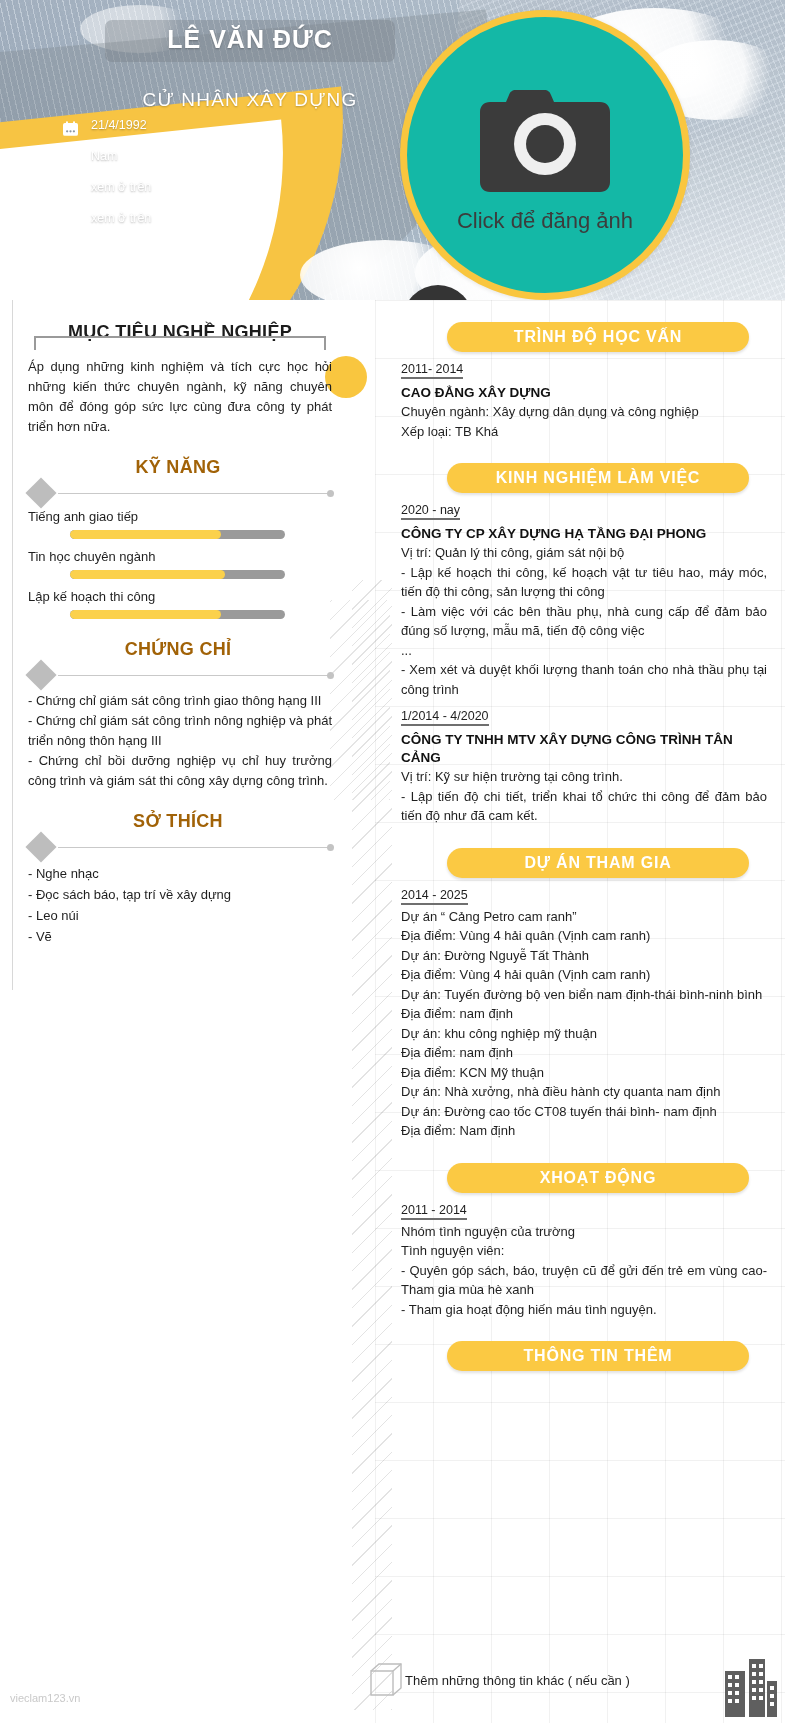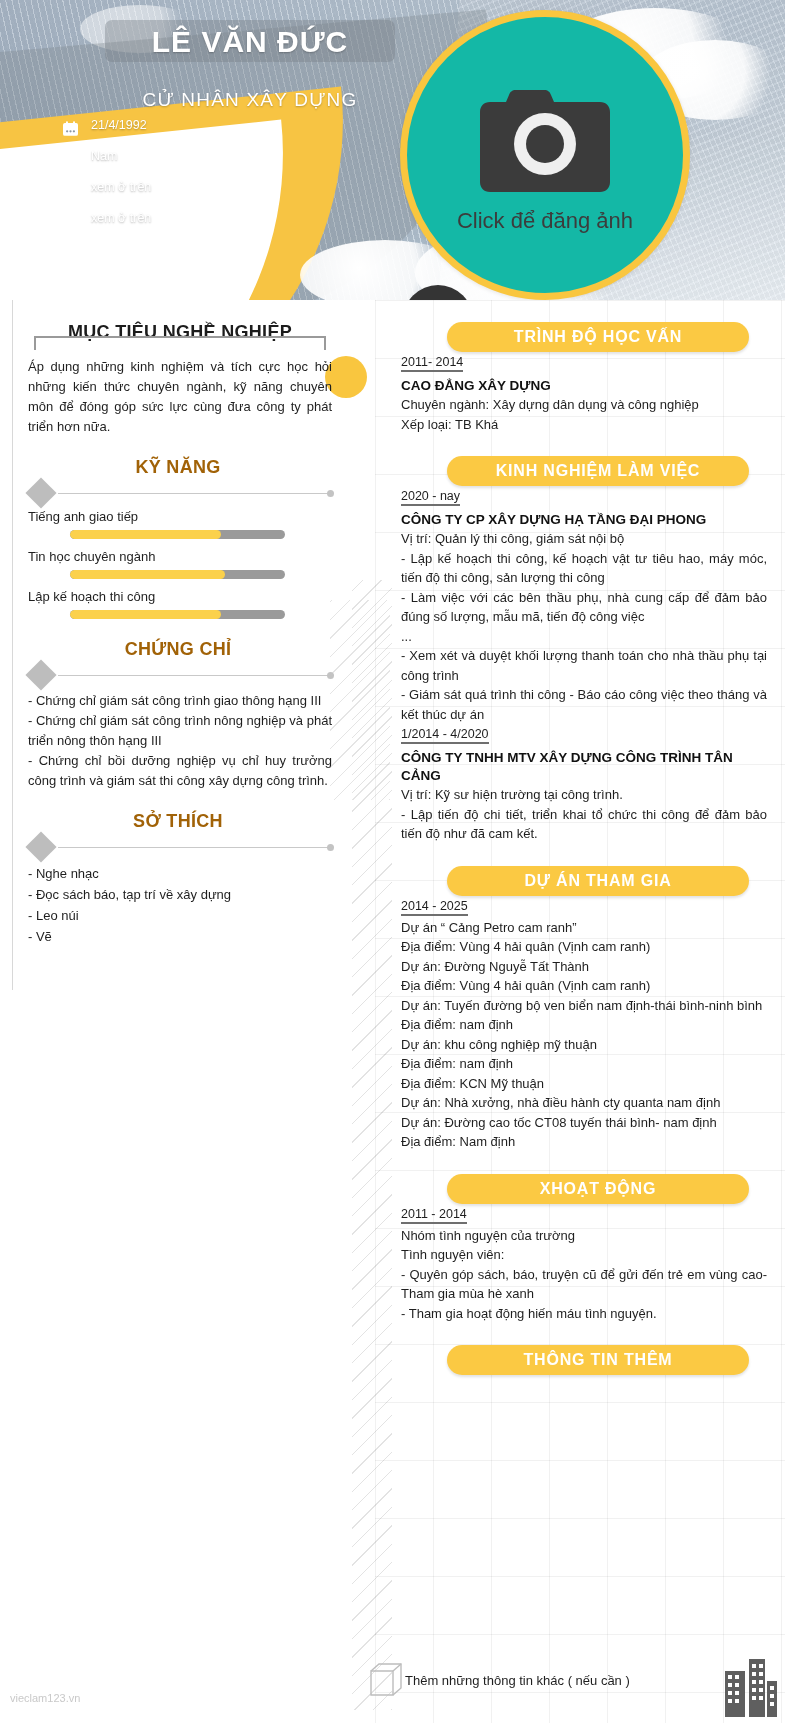--- a/index.html
+++ b/index.html
@@ -70,21 +70,21 @@
   
   .white-wedge{
     position:absolute; left:-300px; top:150px; width:600px; height:330px;
     background:#ffffff;
     border-radius: 0 0 350px 0;
     transform: rotate(-6deg);
   }
 
   .hdr-name{
     position:absolute; left:105px; top:25px; width:290px;
-    text-align:center; color:#ffffff; font-size:30px; font-weight:bold;
+    text-align:center; color:#ffffff; font-size:25px; font-weight:bold;
     letter-spacing:1px; text-shadow:0 1px 2px rgba(0,0,0,.25);
   }
   .hdr-job{
     position:absolute; left:85px; top:89px; width:330px;
     text-align:center; color:#ffffff; font-size:19px; letter-spacing:1.2px;
     text-shadow:0 1px 2px rgba(0,0,0,.25);
   }
   .contact-list{ position:absolute; left:58px; top:118px; width:350px; }
   .c-row{ display:flex; margin-bottom:9px; height:22px; }
   .c-ico{
@@ -189,21 +189,21 @@
 
   
   .right-col{ position:absolute; left:375px; top:0; width:410px; padding:0 18px 0 18px; }
   .pill{
     margin:22px auto 0 auto; width:302px; height:30px; border-radius:16px;
     background:#fbc943; color:#ffffff; font-size:16px; font-weight:bold;
     display:flex; align-items:center; justify-content:center; letter-spacing:.8px;
     box-shadow:0 2px 3px rgba(0,0,0,.12);
     position:relative; left:18px;
   }
-  .blk{ padding-left:8px; }
+  .blk{ margin-top:7px; padding-left:8px; }
   .date{
     font-size:12.5px; color:#1f1f1f; display:inline-block;
     border-bottom:2px solid #6f6f6f; padding-bottom:1px; margin-bottom:2px;
   }
   .org{ font-size:13.5px; font-weight:bold; color:#111; margin-top:3px; line-height:18px;}
   .line{ font-size:13px; line-height:19.5px; color:#1f1f1f; text-align:justify; }
   .line.nojust{ text-align:left; }
 
   
   .extra-row{
@@ -398,21 +398,20 @@
       <div class="pill">KINH NGHIỆM LÀM VIỆC</div>
       <div id="exp-container">
           <div class="blk">
             <div><span class="date">2020 - nay</span></div>
             <div class="org">CÔNG TY CP XÂY DỰNG HẠ TẦNG ĐẠI PHONG</div>
             <div class="line">Vị trí: Quản lý thi công, giám sát nội bộ</div>
             <div class="line">- Lập kế hoạch thi công, kế hoạch vật tư tiêu hao, máy móc, tiến độ thi công, sản lượng thi công</div>
             <div class="line">- Làm việc với các bên thầu phụ, nhà cung cấp để đảm bảo đúng số lượng, mẫu mã, tiến độ công việc</div>
             <div class="line">...</div>
             <div class="line">- Xem xét và duyệt khối lượng thanh toán cho nhà thầu phụ tại công trình</div>
-            <div class="line">- Giám sát quá trình thi công - Báo cáo công việc theo tháng và kết thúc dự án</div>
           </div>
           <div class="blk">
             <div><span class="date">1/2014 - 4/2020</span></div>
             <div class="org">CÔNG TY TNHH MTV XÂY DỰNG CÔNG TRÌNH TÂN CẢNG</div>
             <div class="line">Vị trí: Kỹ sư hiện trường tại công trình.</div>
             <div class="line">- Lập tiến độ chi tiết, triển khai tổ chức thi công để đảm bảo tiến độ như đã cam kết.</div>
           </div>
         </div>
 
       <div class="pill">DỰ ÁN THAM GIA</div>

